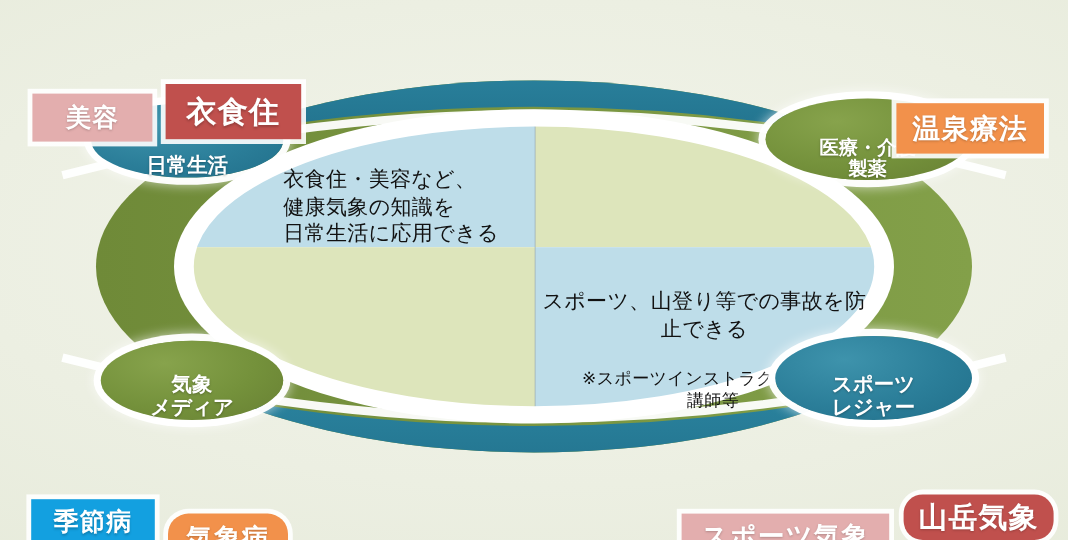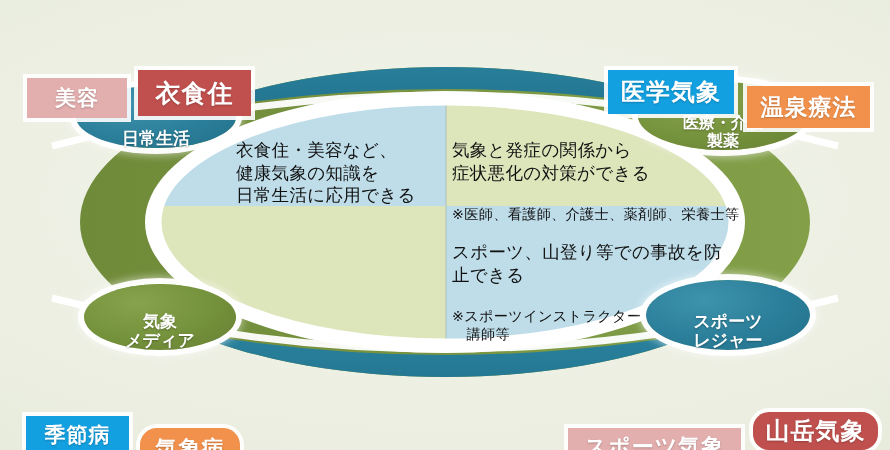--- a/index.html
+++ b/index.html
@@ -37,21 +37,21 @@
   .quad-note {
     font-size: 14.2px;
     font-weight: 500;
     line-height: 1.25;
     margin-top: 1px;
   }
   #q-tl { left: 236px; top: 118px; }
   #q-tl .quad-main { text-indent: 0; }
   #q-tr { left: 452px; top: 118px; }
   #q-bl { left: 236px; top: 220px; }
-  #q-br { left: 452px; top: 220px; }
+  #q-br { left: 452px; top: 220px; text-align: center; }
 
   
   .node {
     position: absolute;
     display: flex;
     flex-direction: column;
     align-items: center;
     justify-content: flex-end;
     border-radius: 50%;
     color: #fff;
@@ -149,25 +149,20 @@
     <ellipse cx="445" cy="222" rx="285" ry="118" fill="none" stroke="#ffffff" stroke-width="3"></ellipse>
   </svg>
 
   <div class="quad-text" id="q-tl">
     <div class="quad-main">衣食住・美容など、
 健康気象の知識を
 日常生活に応用できる</div>
     <div class="quad-note"></div>
   </div>
 
-  <div class="quad-text" id="q-tr">
-    <div class="quad-main">気象と発症の関係から
-症状悪化の対策ができる</div>
-    <div class="quad-note">※医師、看護師、介護士、薬剤師、栄養士等</div>
-  </div>
 
 
   <div class="quad-text" id="q-br">
     <div class="quad-main">スポーツ、山登り等での事故を防
 止できる</div>
     <div class="quad-note">※スポーツインストラクター、
 　講師等</div>
   </div>
 
   <div class="node teal" id="node-daily">
@@ -184,20 +179,19 @@
     <span>メディア</span>
   </div>
 
   <div class="node teal" id="node-sports">
     <span>スポーツ</span>
     <span>レジャー</span>
   </div>
 
   <div class="tag pink" id="tag-beauty" style="background: rgb(227, 174, 174);">美容</div>
   <div class="tag red" id="tag-cfs" style="background: rgb(192, 80, 77); text-align: right;">衣食住</div>
-  <div class="tag blue" id="tag-medmet" style="background: rgb(19, 160, 224);">医学気象</div>
   <div class="tag orange" id="tag-onsen" style="background: rgb(242, 145, 75);">温泉療法</div>
   <div class="tag blue" id="tag-season" style="background: rgb(19, 160, 224);">季節病</div>
   <div class="tag orange" id="tag-kishobyo" style="background: rgb(242, 145, 75); border-radius: 17px;">気象病</div>
   <div class="tag pink" id="tag-sportsw" style="background: rgb(227, 174, 174); text-align: right;">スポーツ気象</div>
   <div class="tag red" id="tag-sangaku" style="background: rgb(192, 80, 77);">山岳気象</div>
 
 </div>
 
 </body></html>

